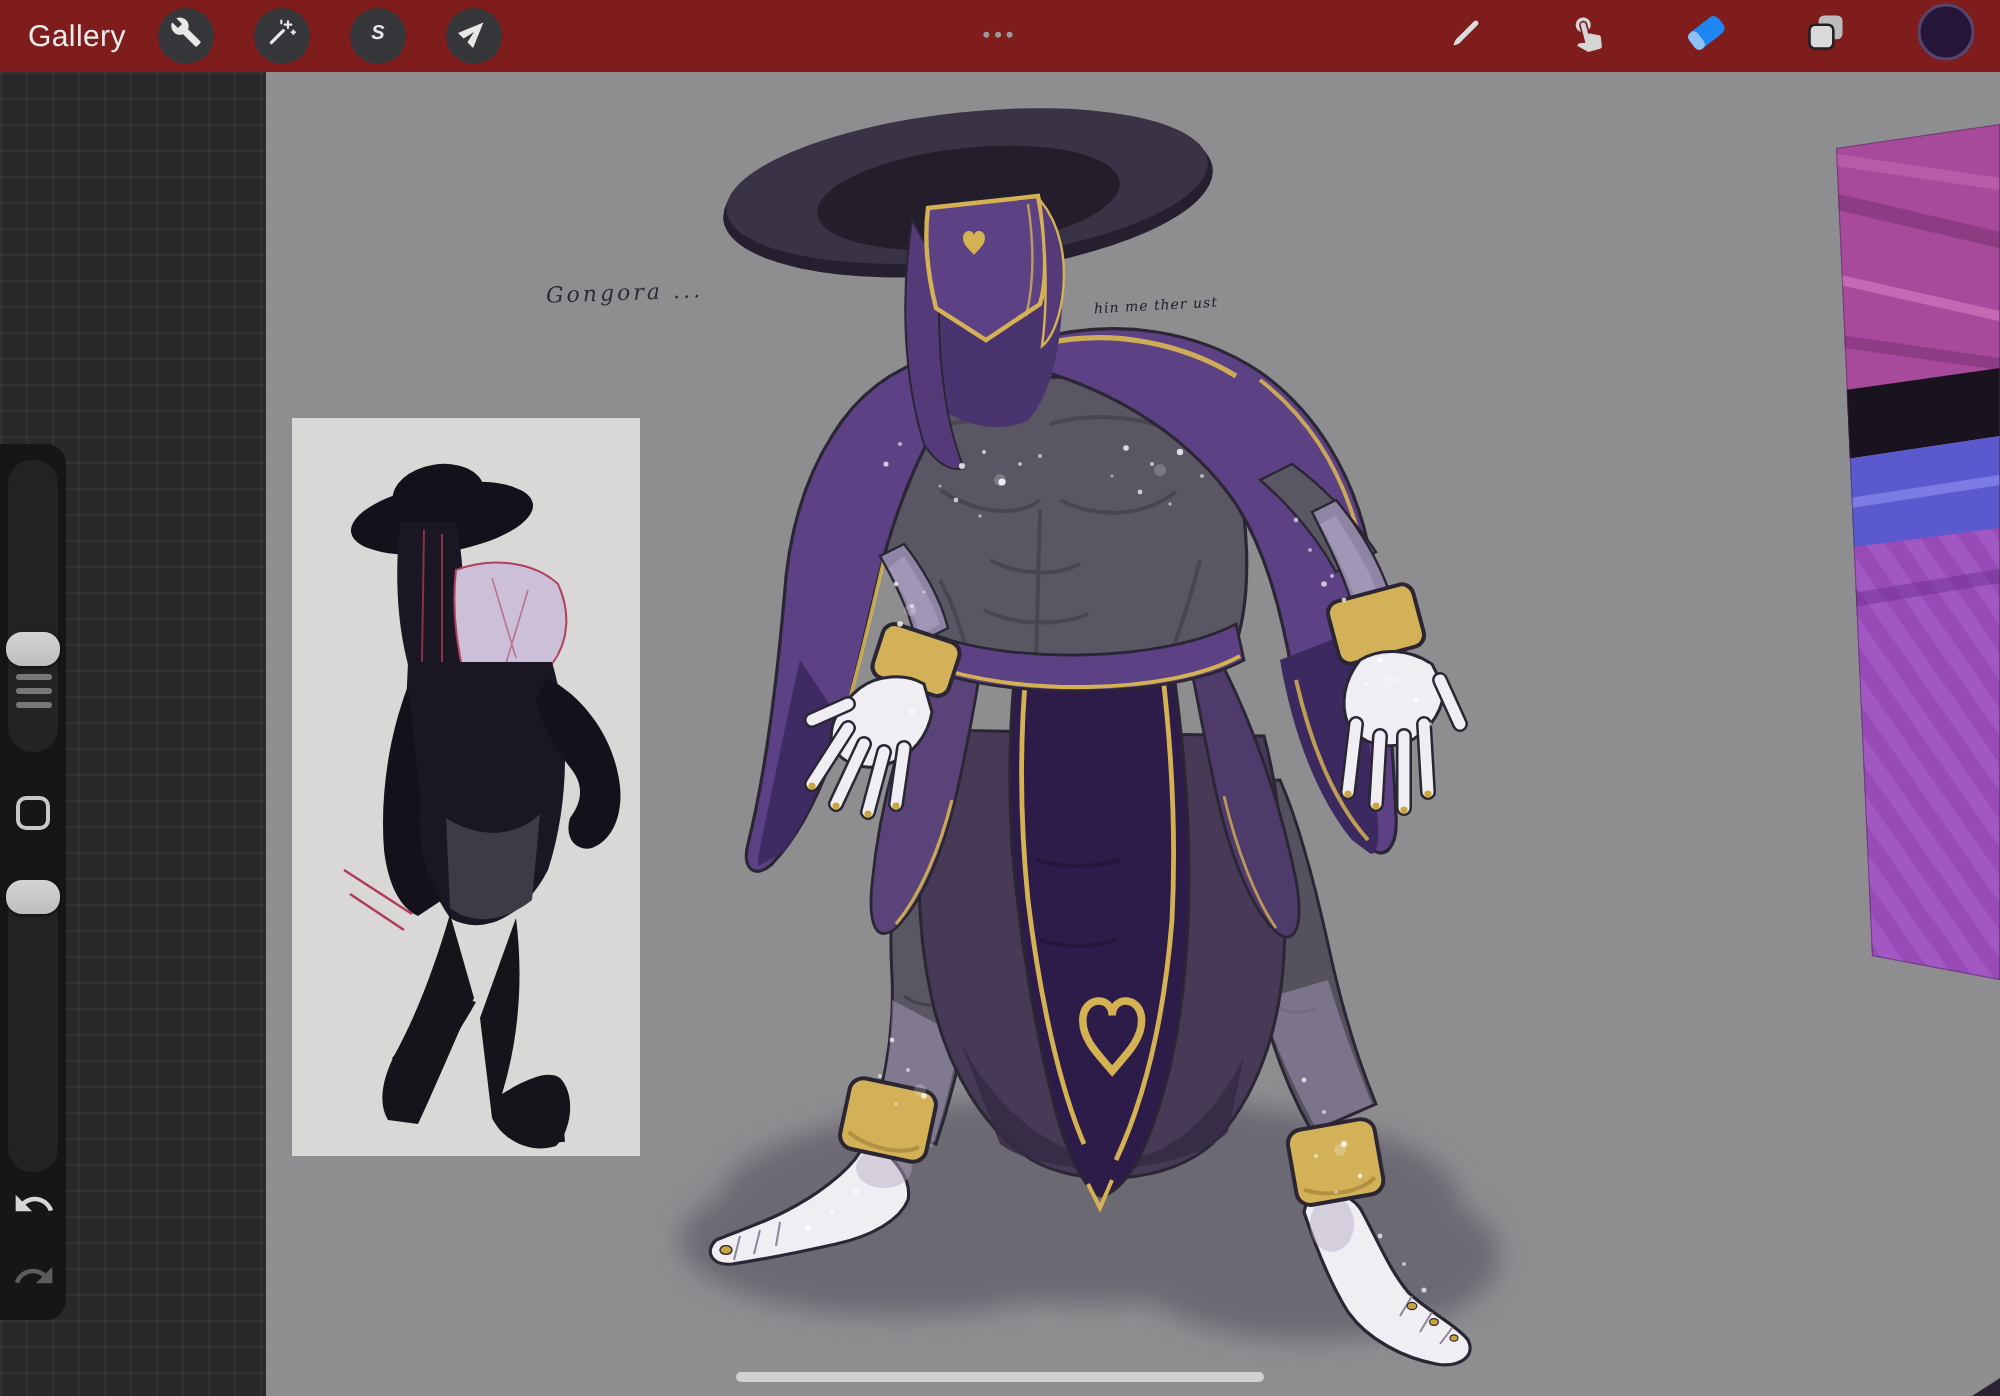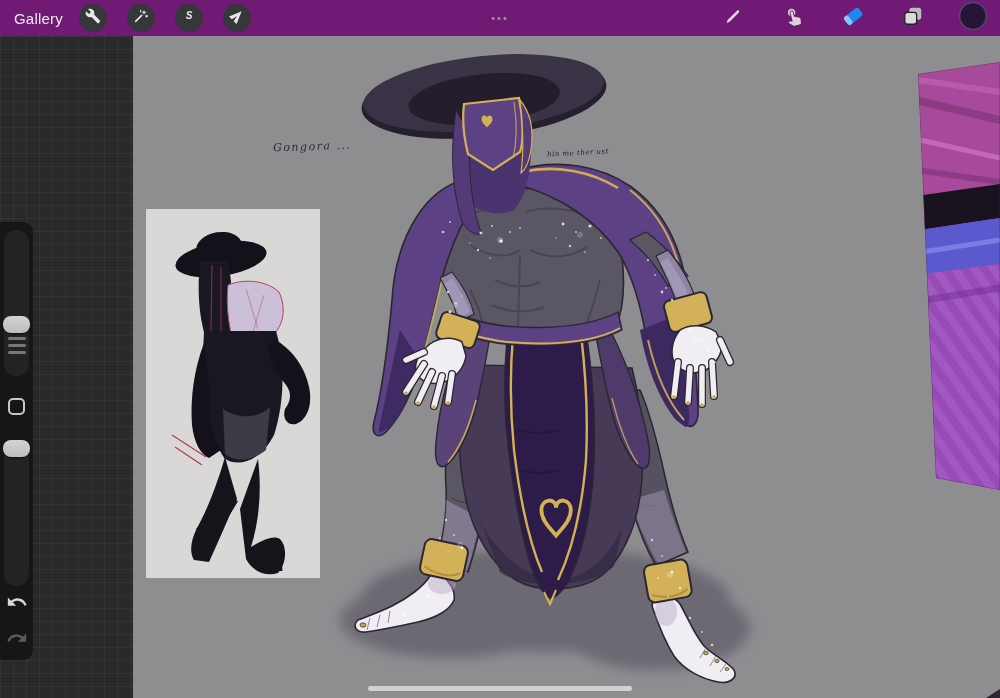--- a/index.html
+++ b/index.html
@@ -1,20 +1,20 @@
 <!DOCTYPE html>
 <html><head>
 <meta charset="utf-8">
 <style>
   * { margin:0; padding:0; box-sizing:border-box; }
   html,body { width:1000px; height:698px; overflow:hidden; background:#000; font-family:"Liberation Sans", sans-serif; }
   #stage { position:relative; width:1000px; height:698px; background:#2a2a2c; }
 
   
-  #toolbar { position:absolute; left:0; top:0; width:1000px; height:36px; background:#701a75; display:flex; align-items:center; z-index:50; }
+  #toolbar { position:absolute; left:0; top:0; width:1000px; height:36px; background:#7f1d1d; display:flex; align-items:center; z-index:50; }
   #gallery-btn { color:#ececec; font-size:15px; padding:0 16px 0 14px; letter-spacing:.2px; cursor:default; }
   .tool-circle { width:28px; height:28px; border-radius:50%; background:#35373b; display:flex; align-items:center; justify-content:center; margin-right:20px; flex:0 0 auto; }
   .tool-plain { width:34px; height:30px; display:flex; align-items:center; justify-content:center; margin-left:26px; flex:0 0 auto; }
   #center-dots { position:absolute; left:0; right:0; top:0; height:36px; display:flex; align-items:center; justify-content:center; color:#9a9a9a; font-size:11px; letter-spacing:2px; pointer-events:none; }
   #right-tools { position:absolute; right:10px; top:3px; height:30px; display:flex; align-items:center; }
 
   
   #side-panel { position:absolute; left:0; top:36px; width:133px; height:662px; background-color:#29292b;
     background-image:linear-gradient(rgba(255,255,255,.045) 1px, transparent 1px),
                      linear-gradient(90deg, rgba(255,255,255,.045) 1px, transparent 1px);

